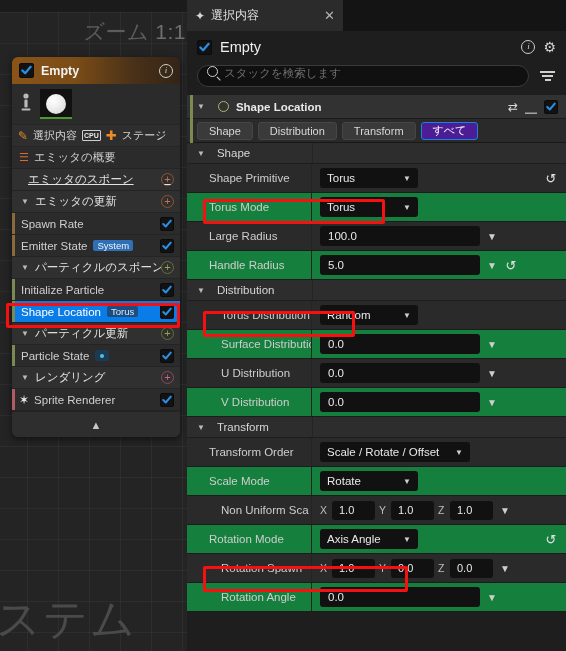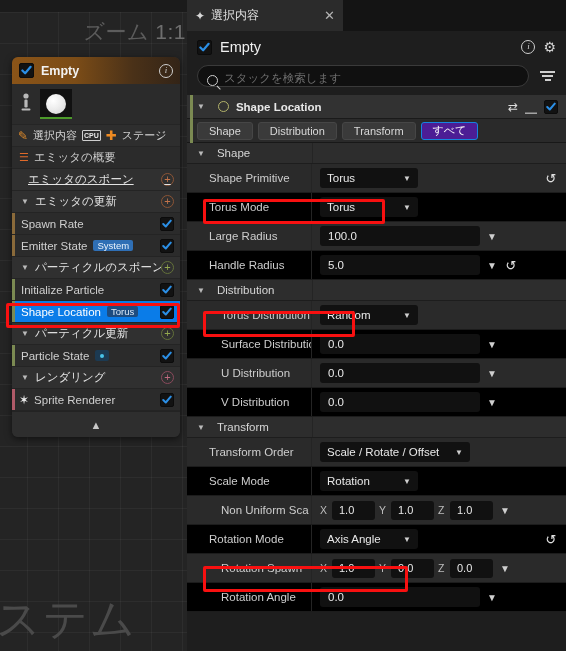--- a/index.html
+++ b/index.html
@@ -145,21 +145,21 @@
 
   .sel-header { padding: 8px 10px 4px 10px; background:#1e1e1e; }
   .sel-title-row { display:flex; align-items:center; gap:8px; }
   .sel-title { font-size:14.5px; color:#efefef; flex:1; }
   .sel-sub { font-size:11.5px; color:#bdbdbd; margin-top:4px; }
   .gear { color:#d4d4d4; font-size:14px; }
 
   .searchrow { display:flex; align-items:center; gap:10px; padding: 6px 10px 8px 10px; }
   .searchbox {
     flex:1; height:22px; border-radius:11px; background:#101010;
-    border:1px solid #3a3a3a; display:flex; align-items:flex-end; gap:6px; padding: 0 9px;
+    border:1px solid #3a3a3a; display:flex; align-items:flex-start; gap:6px; padding: 0 9px;
   }
   .searchbox .ph { font-size:11.5px; color:#6f6f6f; }
   .mag { width:11px;height:11px;border:1.4px solid #cfcfcf;border-radius:50%;position:relative;flex:none;}
   .mag:after{content:"";position:absolute;right:-4px;bottom:-3px;width:5px;height:1.4px;background:#cfcfcf;transform:rotate(45deg);}
   .filter-ic { display:flex;flex-direction:column;gap:2.5px;align-items:center; width:17px; flex:none;}
   .filter-ic span{ display:block;height:1.8px;background:#d0d0d0;}
   .filter-ic span:nth-child(1){width:15px;}
   .filter-ic span:nth-child(2){width:11px;}
   .filter-ic span:nth-child(3){width:6px;}
 
@@ -186,21 +186,21 @@
     height:21px; background:#2d2d2d; display:flex;align-items:center; gap:6px;
     padding-left:10px; font-size:11.5px; color:#d5d5d5; border-bottom:1px solid #1d1d1d;
     position: relative;
   }
   .grp:after{content:"";position:absolute;left:125px;top:0;bottom:0;width:1px;background:#242424;}
 
   .prow {
     height:29px; display:flex; align-items:center; border-bottom:1px solid #1c1c1c;
     background:#2a2a2a; position:relative;
   }
-  .prow.alt { background:#000000; }
+  .prow.alt { background:#15803d; }
   .pname {
     width:125px; flex:none; font-size:11.5px; color:#cdcdcd;
     padding-left:22px; white-space:nowrap; overflow:hidden;
     border-right:1px solid #242424; height:100%; display:flex; align-items:center;
   }
   .pname.deep { padding-left:34px; }
   .pval { flex:1; display:flex; align-items:center; gap:7px; padding: 0 8px; height:100%; }
   .ddown {
     height:20px; min-width:98px; background:#111; border-radius:3px;
     display:flex; align-items:center; justify-content:space-between;
@@ -551,21 +551,21 @@
           </div>
           <span style="flex:1"></span>
           <span class="reset"></span>
         </div>
       </div>
 
       <div class="prow alt">
         <div class="pname">Scale Mode</div>
         <div class="pval">
           <div class="ddown">
-            <span>Rotation</span>
+            <span>Rotate</span>
             <span class="chev">▼</span>
           </div>
           <span style="flex:1"></span>
           <span class="reset"></span>
         </div>
       </div>
 
       <div class="prow">
         <div class="pname deep">Non Uniform Sca</div>
         <div class="pval">

